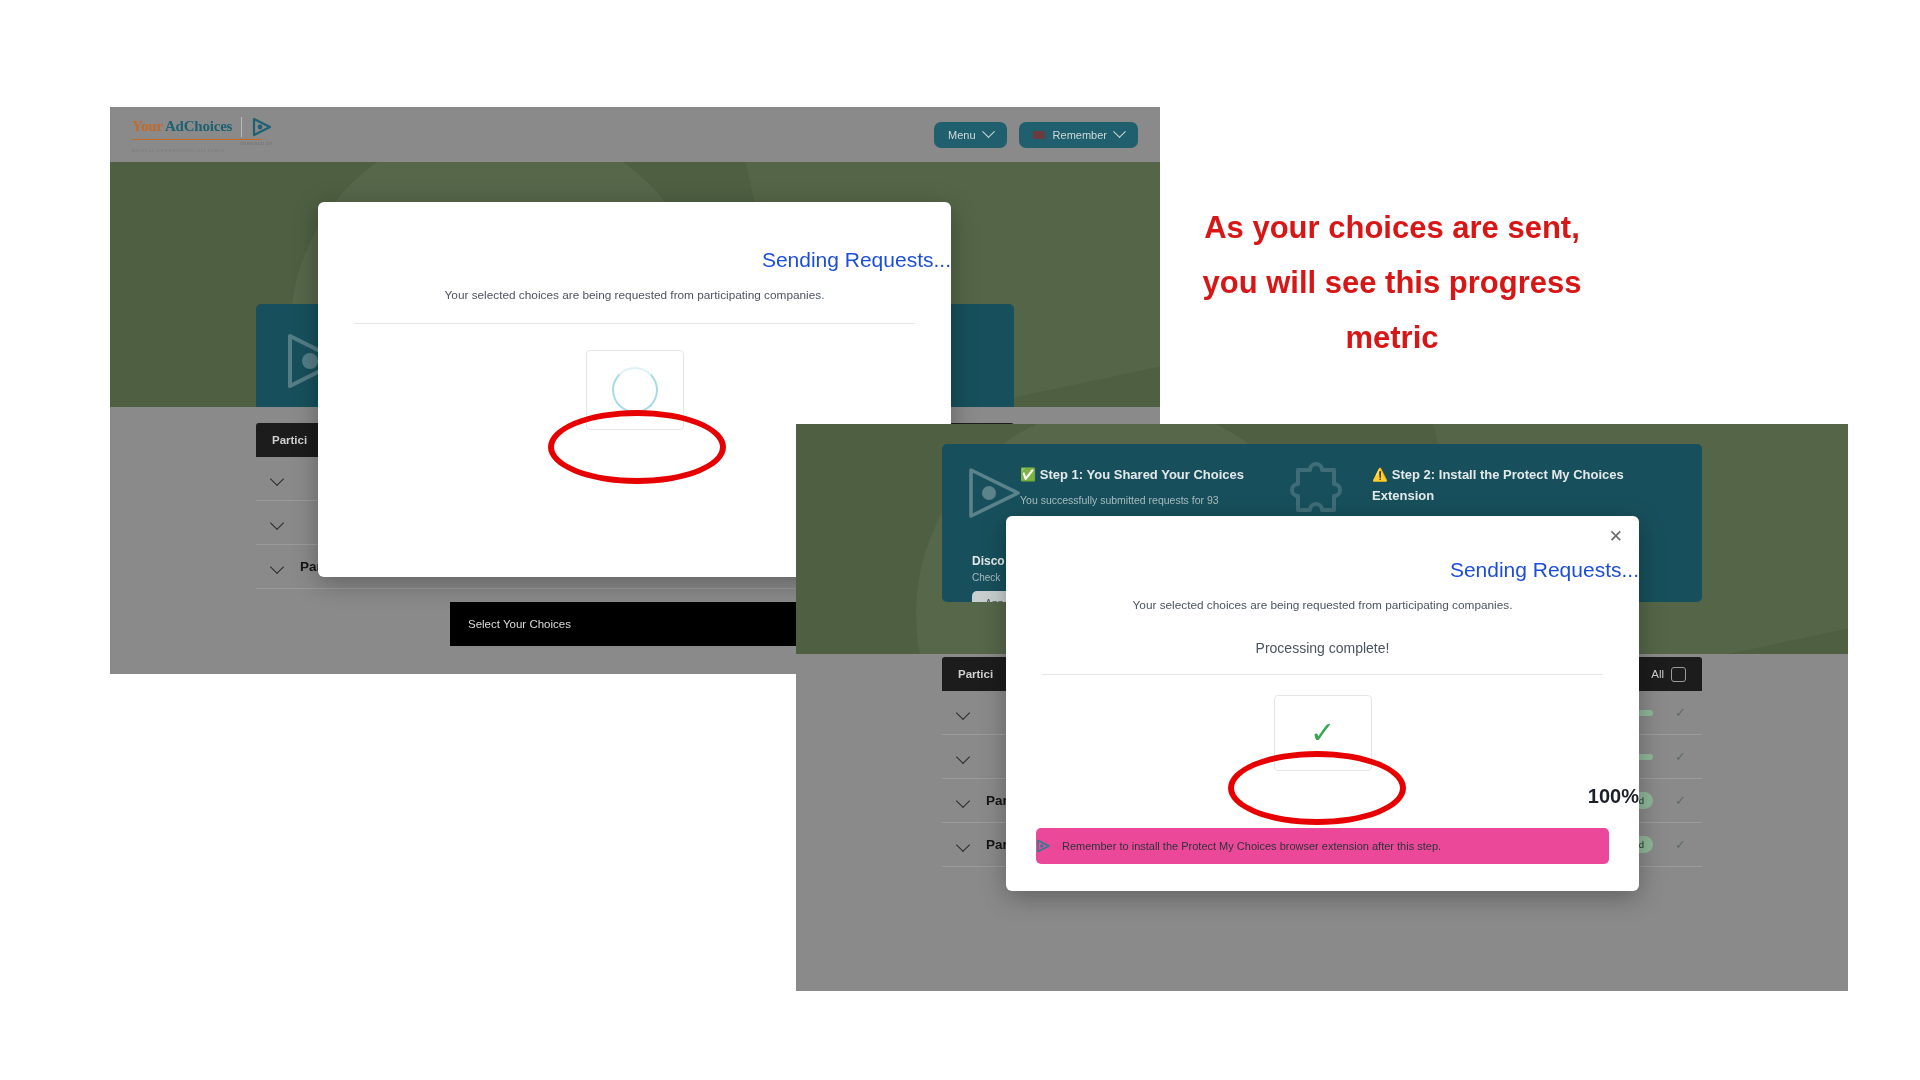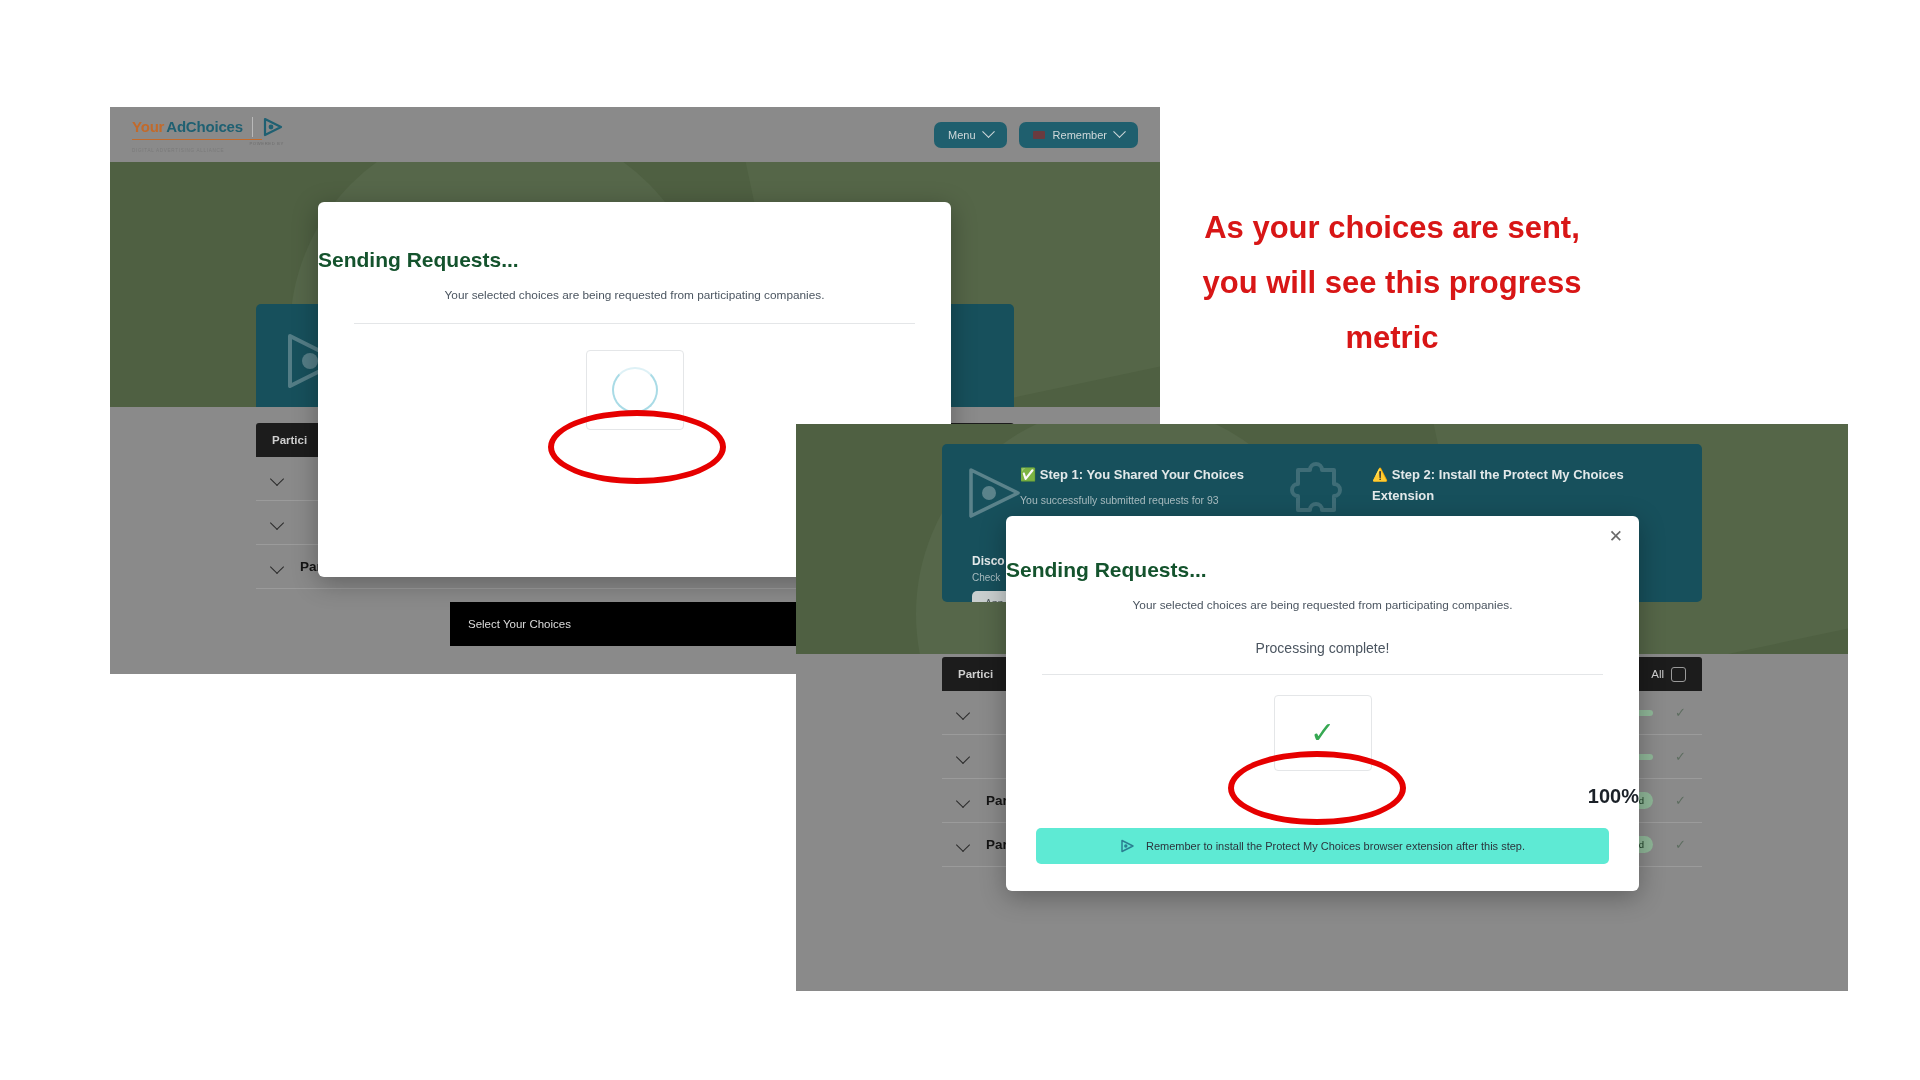--- a/index.html
+++ b/index.html
@@ -17,21 +17,21 @@
 
   
   #shot1{left:110px;top:107px;width:1050px;height:567px;}
   #shot2{left:796px;top:424px;width:1052px;height:567px;}
 
   .site-header{
     position:absolute;left:0;top:0;width:100%;height:55px;
     background:#8a8a8a;display:flex;align-items:center;
     justify-content:space-between;padding:0 22px;box-sizing:border-box;
   }
-  .logo{display:flex;flex-direction:column;gap:2px;}
+  .logo{display:flex;flex-direction:column;gap:2px;font-family:Liberation Serif, serif;}
   .logo-row{display:flex;align-items:center;gap:9px;}
   .logo-your{color:#c26a2b;font-size:15px;font-weight:bold;letter-spacing:-.2px;}
   .logo-ad{color:#1f6072;font-size:15px;font-weight:bold;letter-spacing:-.2px;}
   .logo-div{width:1px;height:20px;background:#b9b9b9;}
   .logo-mark{width:22px;height:20px;position:relative;}
   .logo-mark svg{display:block;}
   .logo-sub{display:flex;flex-direction:column;align-items:flex-start;}
   .logo-rule{width:130px;height:1.5px;background:#c26a2b;margin-left:0;}
   .logo-tiny{font-size:4.2px;color:#6d6d6d;letter-spacing:.6px;margin-top:1px;}
   .logo-tiny2{font-size:4.6px;color:#7a7a7a;letter-spacing:.7px;margin-top:1.5px;}
@@ -120,36 +120,36 @@
 
   
   .modal{
     position:absolute;background:#fff;border-radius:6px;
     box-shadow:0 6px 26px rgba(0,0,0,.30);
   }
   #modal1{left:318px;top:202px;width:633px;height:375px;}
   #modal2{left:1006px;top:516px;width:633px;height:375px;}
   .modal-close{position:absolute;right:16px;top:12px;font-size:17px;color:#6b6b6b;
     line-height:1;cursor:pointer;}
-  .modal-title{text-align:left;font-size:21px;font-weight:bold;color:#14532d;
+  .modal-title{text-align:right;font-size:21px;font-weight:normal;color:#1d4ed8;
     padding-top:46px;}
   .modal-sub{text-align:center;font-size:11.8px;color:#4b5560;margin-top:16px;}
   .modal-sub2{text-align:center;font-size:14px;color:#4b5560;margin-top:28px;}
   .modal-rule{height:1px;background:#e4e6e8;margin:21px 36px 0;}
   .spin-box{
     width:96px;height:78px;border:1px solid #e4e6e8;border-radius:4px;
     margin:26px auto 0;display:flex;align-items:center;justify-content:center;
   }
   .spinner{width:42px;height:42px;border-radius:50%;
     border:2.5px solid #a9dbe6;border-top-color:#def1f6;}
   .check{color:#36a852;font-size:30px;line-height:1;font-weight:300;}
   .pct{text-align:right;font-size:20px;font-weight:bold;color:#1b2128;margin-top:14px;}
   .tipbar{
-    margin:20px 30px 0;background:#5eead4;border-radius:5px;height:36px;
-    display:flex;align-items:center;justify-content:center;gap:11px;
+    margin:20px 30px 0;background:#ec4899;border-radius:5px;height:36px;
+    display:flex;align-items:center;gap:11px;
     font-size:11px;color:#2c343c;
   }
 
   
   .ellipse{position:absolute;border:6px solid #e60000;border-radius:50%;
     pointer-events:none;}
   #ell1{left:548px;top:410px;width:166px;height:62px;}
   #ell2{left:1228px;top:751px;width:166px;height:62px;}
 
   

